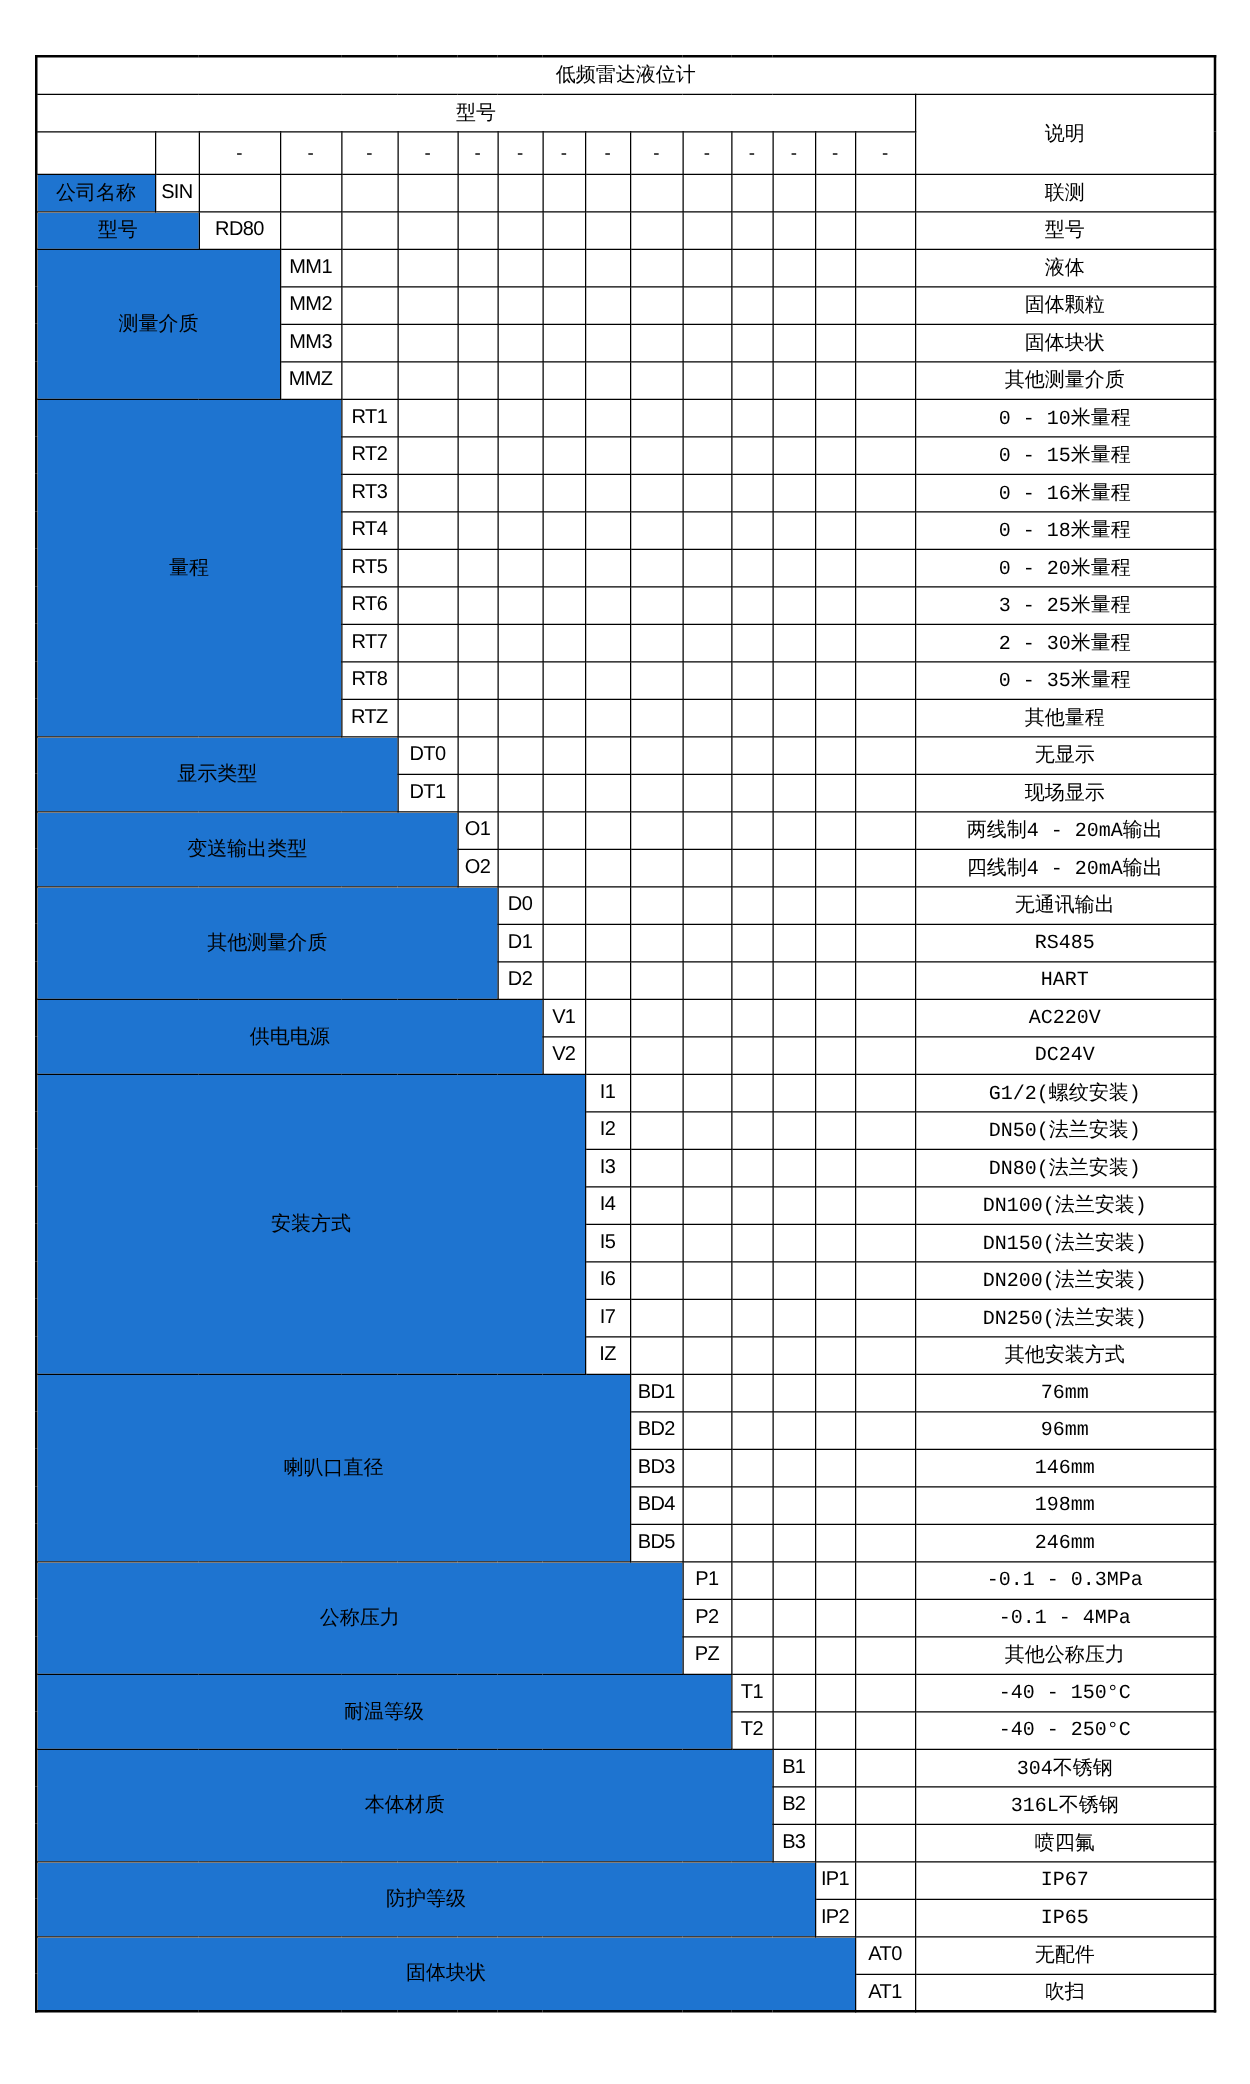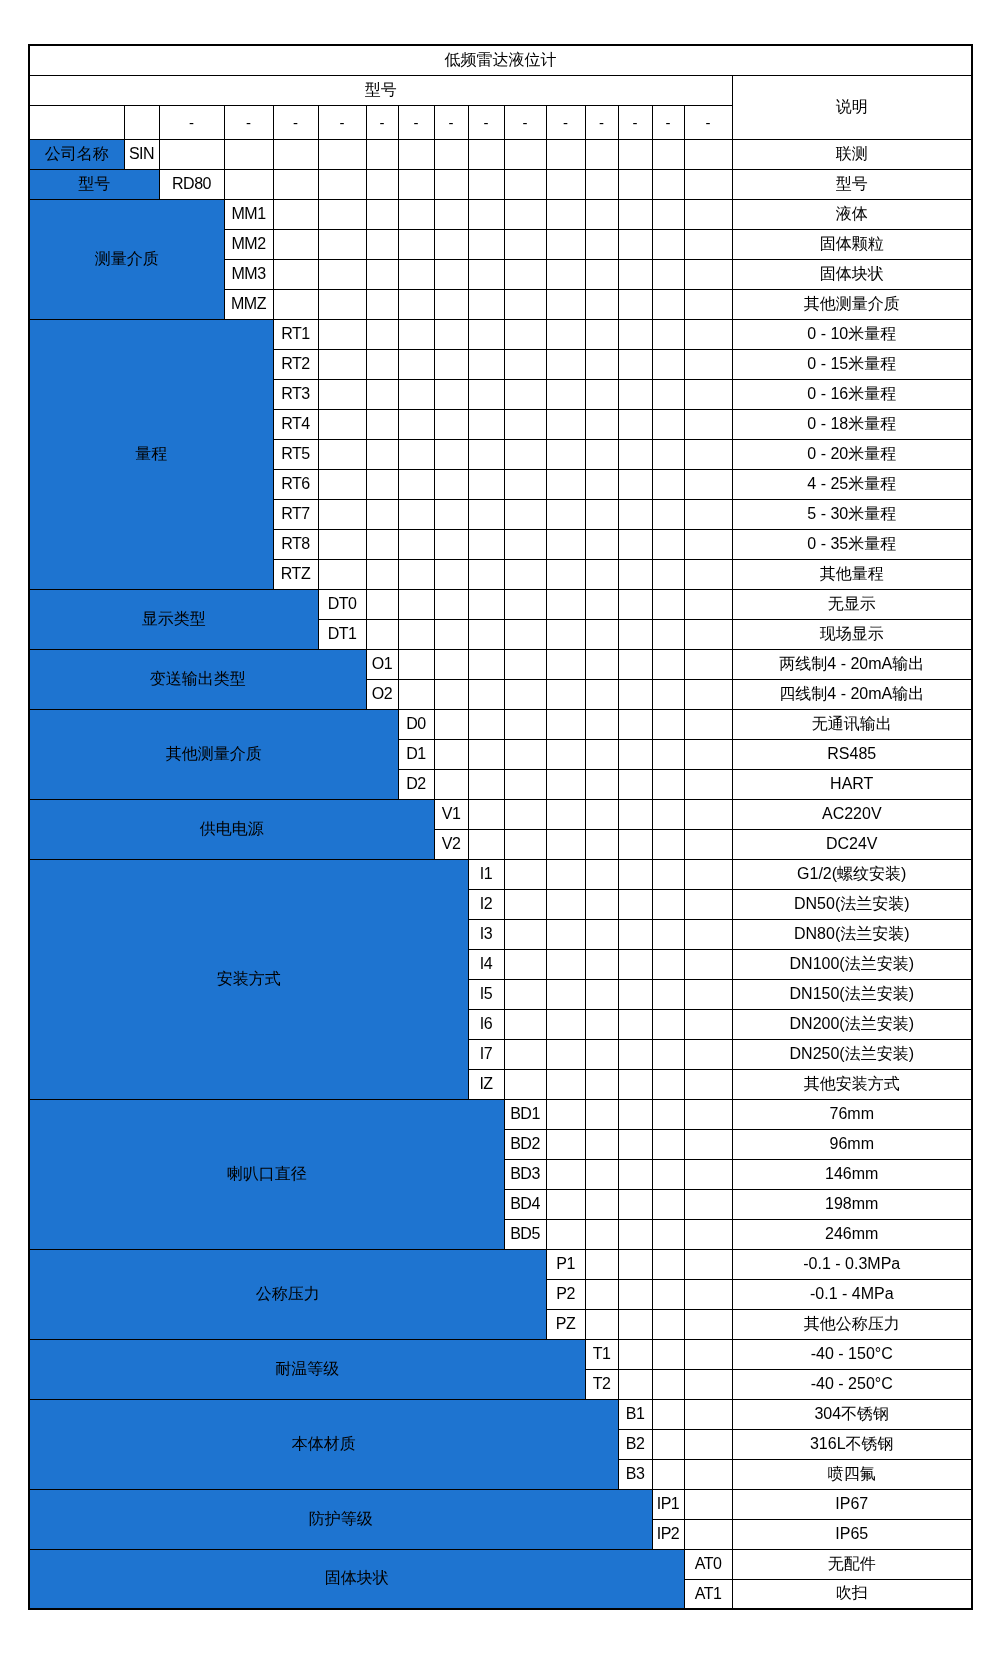--- a/index.html
+++ b/index.html
@@ -36,21 +36,21 @@
     color: #fff;
     font-size: 16px;
     margin-top: 29px;
   }
   .code-cell   {
     text-align: left;
     font-size: 17px;
     padding-left: 1px;
     letter-spacing: -0.5px;
   }
-  .desc-cell   { font-size: 16px; }
+  .desc-cell   { font-size: 16px; font-family: Liberation Mono, monospace; }
   .empty-cell  { background: #fff; }
 </style>
 </head>
 <body>
 
 <table class="sel-table">
   <colgroup>
     <col style="width:95px">
       <col style="width:35px">
       <col style="width:65px">
@@ -281,36 +281,36 @@
         <td class="empty-cell"></td>
         <td class="empty-cell"></td>
         <td class="empty-cell"></td>
         <td class="empty-cell"></td>
         <td class="empty-cell"></td>
         <td class="empty-cell"></td>
         <td class="empty-cell"></td>
         <td class="empty-cell"></td>
         <td class="empty-cell"></td>
         <td class="empty-cell"></td>
-        <td class="desc-cell">4 - 25米量程</td>
+        <td class="desc-cell">3 - 25米量程</td>
       </tr>
       <tr>
         <td class="code-cell">RT7</td>
         <td class="empty-cell"></td>
         <td class="empty-cell"></td>
         <td class="empty-cell"></td>
         <td class="empty-cell"></td>
         <td class="empty-cell"></td>
         <td class="empty-cell"></td>
         <td class="empty-cell"></td>
         <td class="empty-cell"></td>
         <td class="empty-cell"></td>
         <td class="empty-cell"></td>
         <td class="empty-cell"></td>
-        <td class="desc-cell">5 - 30米量程</td>
+        <td class="desc-cell">2 - 30米量程</td>
       </tr>
       <tr>
         <td class="code-cell">RT8</td>
         <td class="empty-cell"></td>
         <td class="empty-cell"></td>
         <td class="empty-cell"></td>
         <td class="empty-cell"></td>
         <td class="empty-cell"></td>
         <td class="empty-cell"></td>
         <td class="empty-cell"></td>

